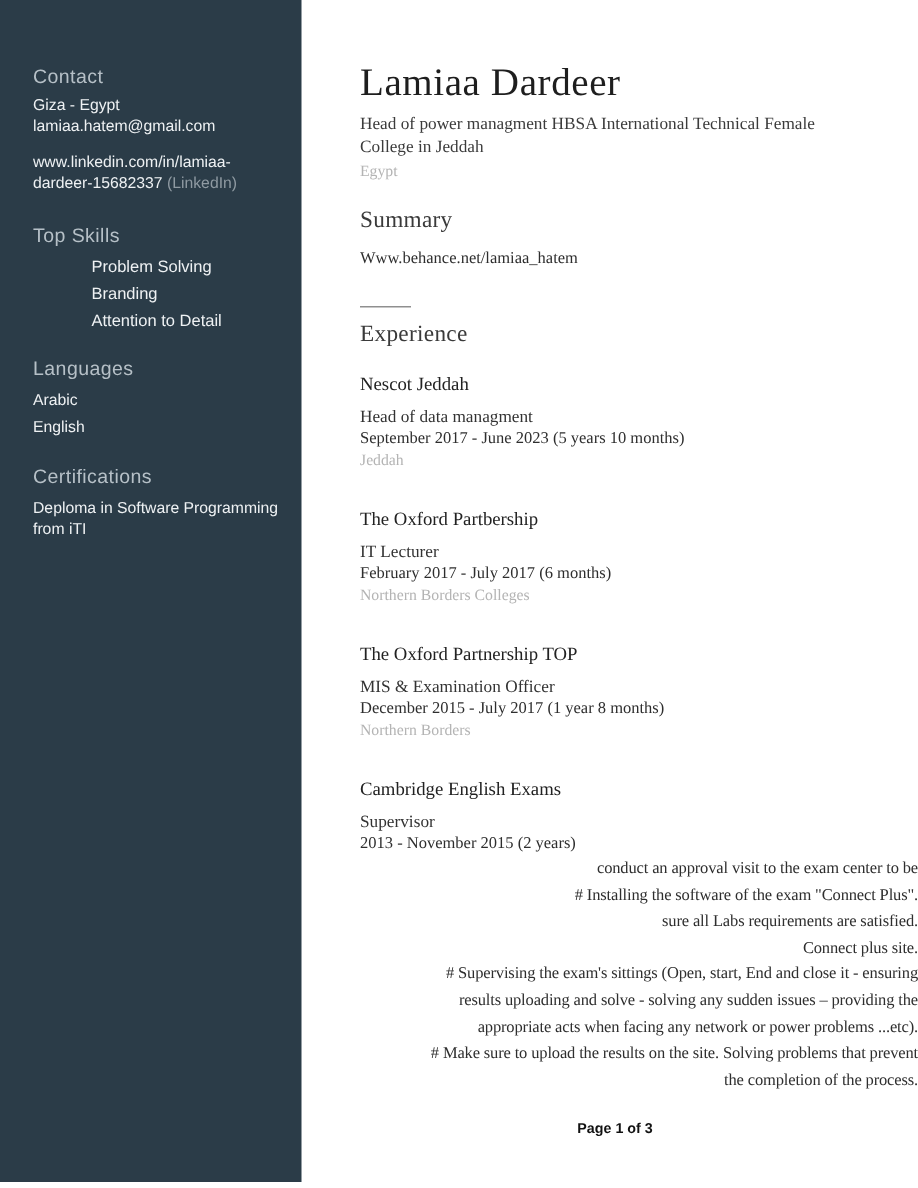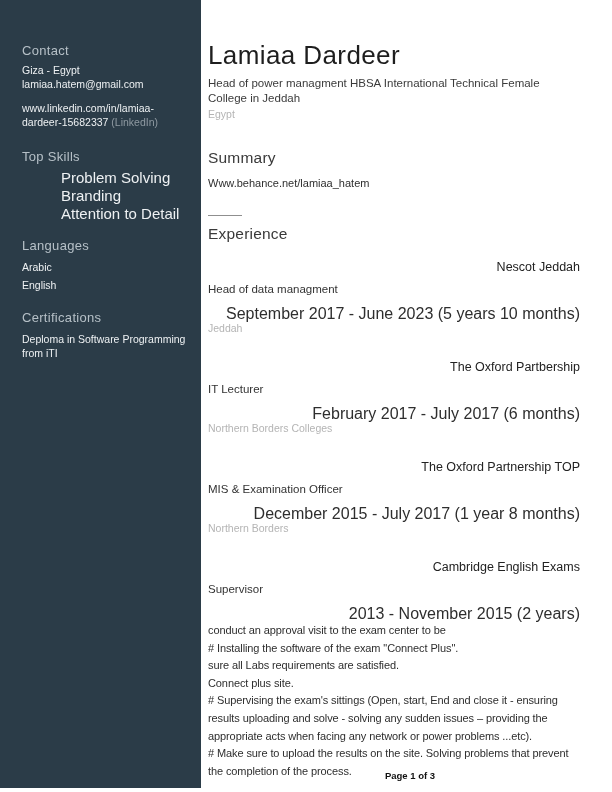--- a/index.html
+++ b/index.html
@@ -15,50 +15,50 @@
   .sidebar {
     position:absolute; left:0; top:0; width:201px; height:788px;
     background:#2b3c48; padding:43px 12px 0 22px;
   }
   .side-h { font-size:13px; line-height:15px; font-weight:400; color:#b6c0c7; letter-spacing:.3px; }
   .side-text { font-size:10.5px; line-height:14px; color:#eef1f3; }
   .side-muted { color:#8f9aa2; }
   .contact-location { margin-top:5px; }
   .linkedin-block { margin-top:10px; }
   .h-topskills { margin-top:20px; }
-  .skill-item { margin-top:4px; font-size:15px; line-height:14px; color:#eef1f3;padding-left:39px; }
+  .skill-item { margin-top:4px; font-size:11px; line-height:14px; color:#eef1f3;padding-left:39px; }
   .skill-item.first { margin-top:7px; }
   .h-languages { margin-top:17px; }
   .lang-item { margin-top:4px; font-size:10.5px; line-height:14px; color:#eef1f3; }
   .lang-item.first { margin-top:7px; }
   .h-certifications { margin-top:18px; }
   .cert-block { margin-top:7px; }
 
   
-  .main { position:absolute; left:208px; top:0; width:372px; }
+  .main { position:absolute; left:240px; top:0; width:372px;font-family:Liberation Serif, serif; }
   .name { margin-top:41px; font-size:26px; line-height:28px; font-weight:400; color:#1e1e1e; letter-spacing:.4px; }
   .headline { margin-top:7px; font-size:11.5px; line-height:15px; color:#3b3b3b; }
   .geo { margin-top:2px; font-size:10.5px; line-height:13px; color:#b4b4b4; }
   .section-heading { font-size:15.5px; line-height:17px; font-weight:400; color:#3a3a3a; letter-spacing:.2px; }
-  .h-summary { margin-top:28px; }
+  .h-summary { margin-top:17px; }
   .summary-text { margin-top:10px; font-size:11px; line-height:14px; color:#2e2e2e; }
   .divider { margin-top:25px; width:34px; height:0; border-top:1px solid #8f8f8f; }
   .h-experience { margin-top:9px; }
 
   .entry.first { margin-top:17px; }
   .entry + .entry { margin-top:24px; }
-  .company { font-size:12.5px; line-height:16px; color:#222222; white-space:nowrap;text-align:right; }
+  .company { font-size:12.5px; line-height:16px; color:#222222; white-space:nowrap; }
   .role    { margin-top:7px; font-size:11.5px; line-height:15px; color:#333333; white-space:nowrap; }
-  .dates   { margin-top:10px; font-size:16px; line-height:13px; color:#2e2e2e; white-space:nowrap;text-align:right; }
+  .dates   { margin-top:0; font-size:11px; line-height:13px; color:#2e2e2e; white-space:nowrap; }
   .loc     { margin-top:2px; font-size:10.5px; line-height:13px; color:#b4b4b4; white-space:nowrap; }
   .desc    { margin-top:2px; }
-  .desc-line { font-size:11px; line-height:17.6px; color:#2e2e2e; white-space:nowrap; letter-spacing:-0.1px; }
+  .desc-line { font-size:11px; line-height:17.6px; color:#2e2e2e; white-space:nowrap; letter-spacing:-0.1px;text-align:right; }
 
   .footer {
-    position:absolute; left:224px; top:770px; width:372px;
+    position:absolute; left:224px; top:747px; width:372px;
     text-align:center; font-size:9.5px; font-weight:700; color:#111111;
   }
 </style>
 </head>
 <body>
 
 <div class="page">
 
   <aside class="sidebar">
 

